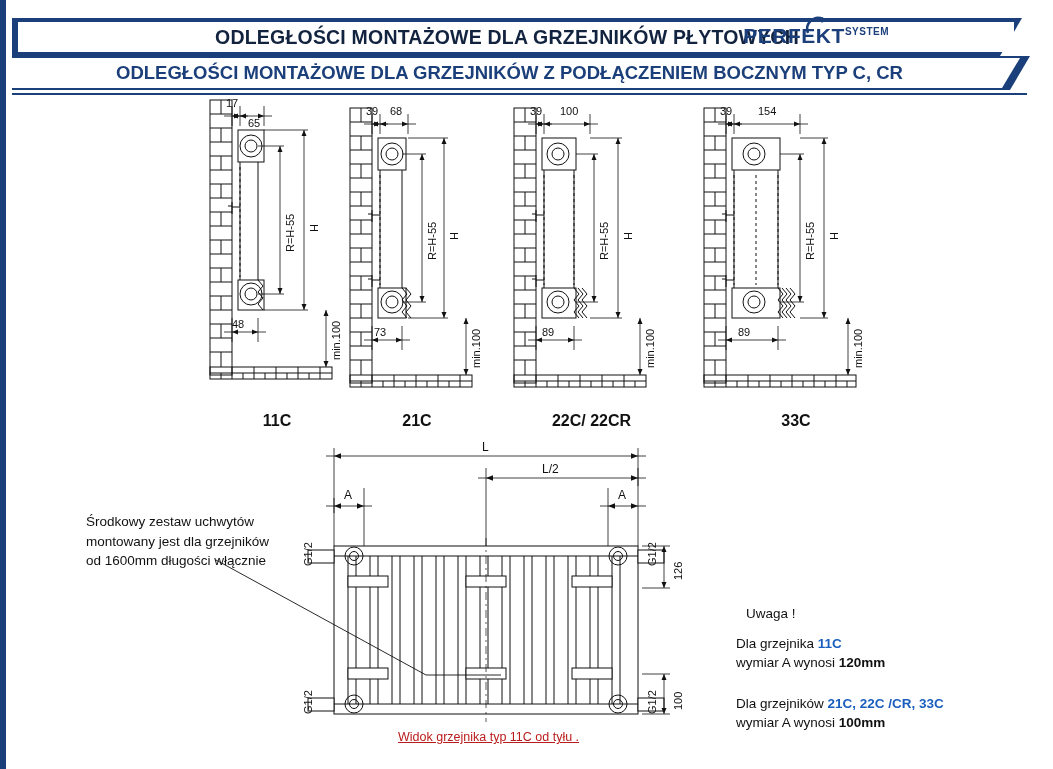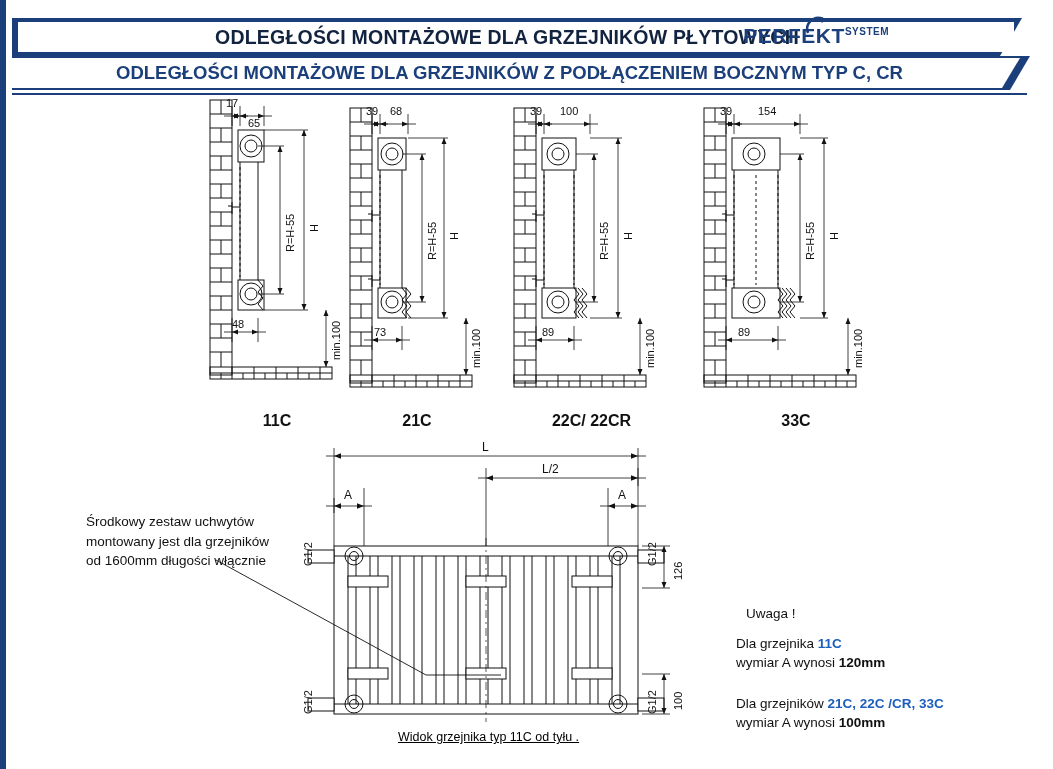--- a/index.html
+++ b/index.html
@@ -152,21 +152,21 @@
     font-size: 13.5px;
     color: #111;
     line-height: 1.45;
     white-space: nowrap;
   }
   .note b { font-weight: bold; }
   .note .blue { color: #1b5fbe; font-weight: bold; }
   .caption {
     position: absolute;
     font-size: 12.5px;
-    color: #000000;
+    color: #b91c1c;
     white-space: nowrap;
   }
   .caption .ul { text-decoration: underline; }
   svg { display: block; overflow: visible; }
 </style>
 </head>
 <body>
 
 <div class="page">
 

